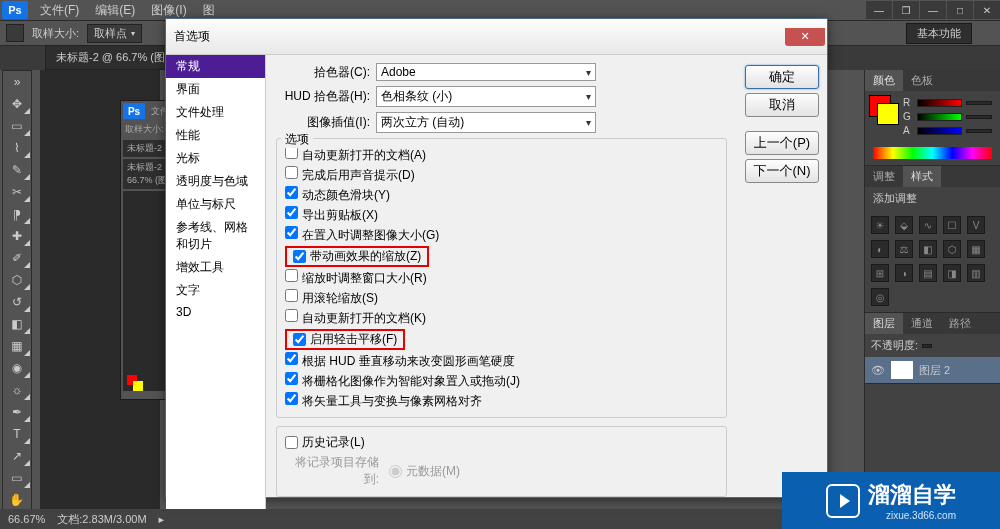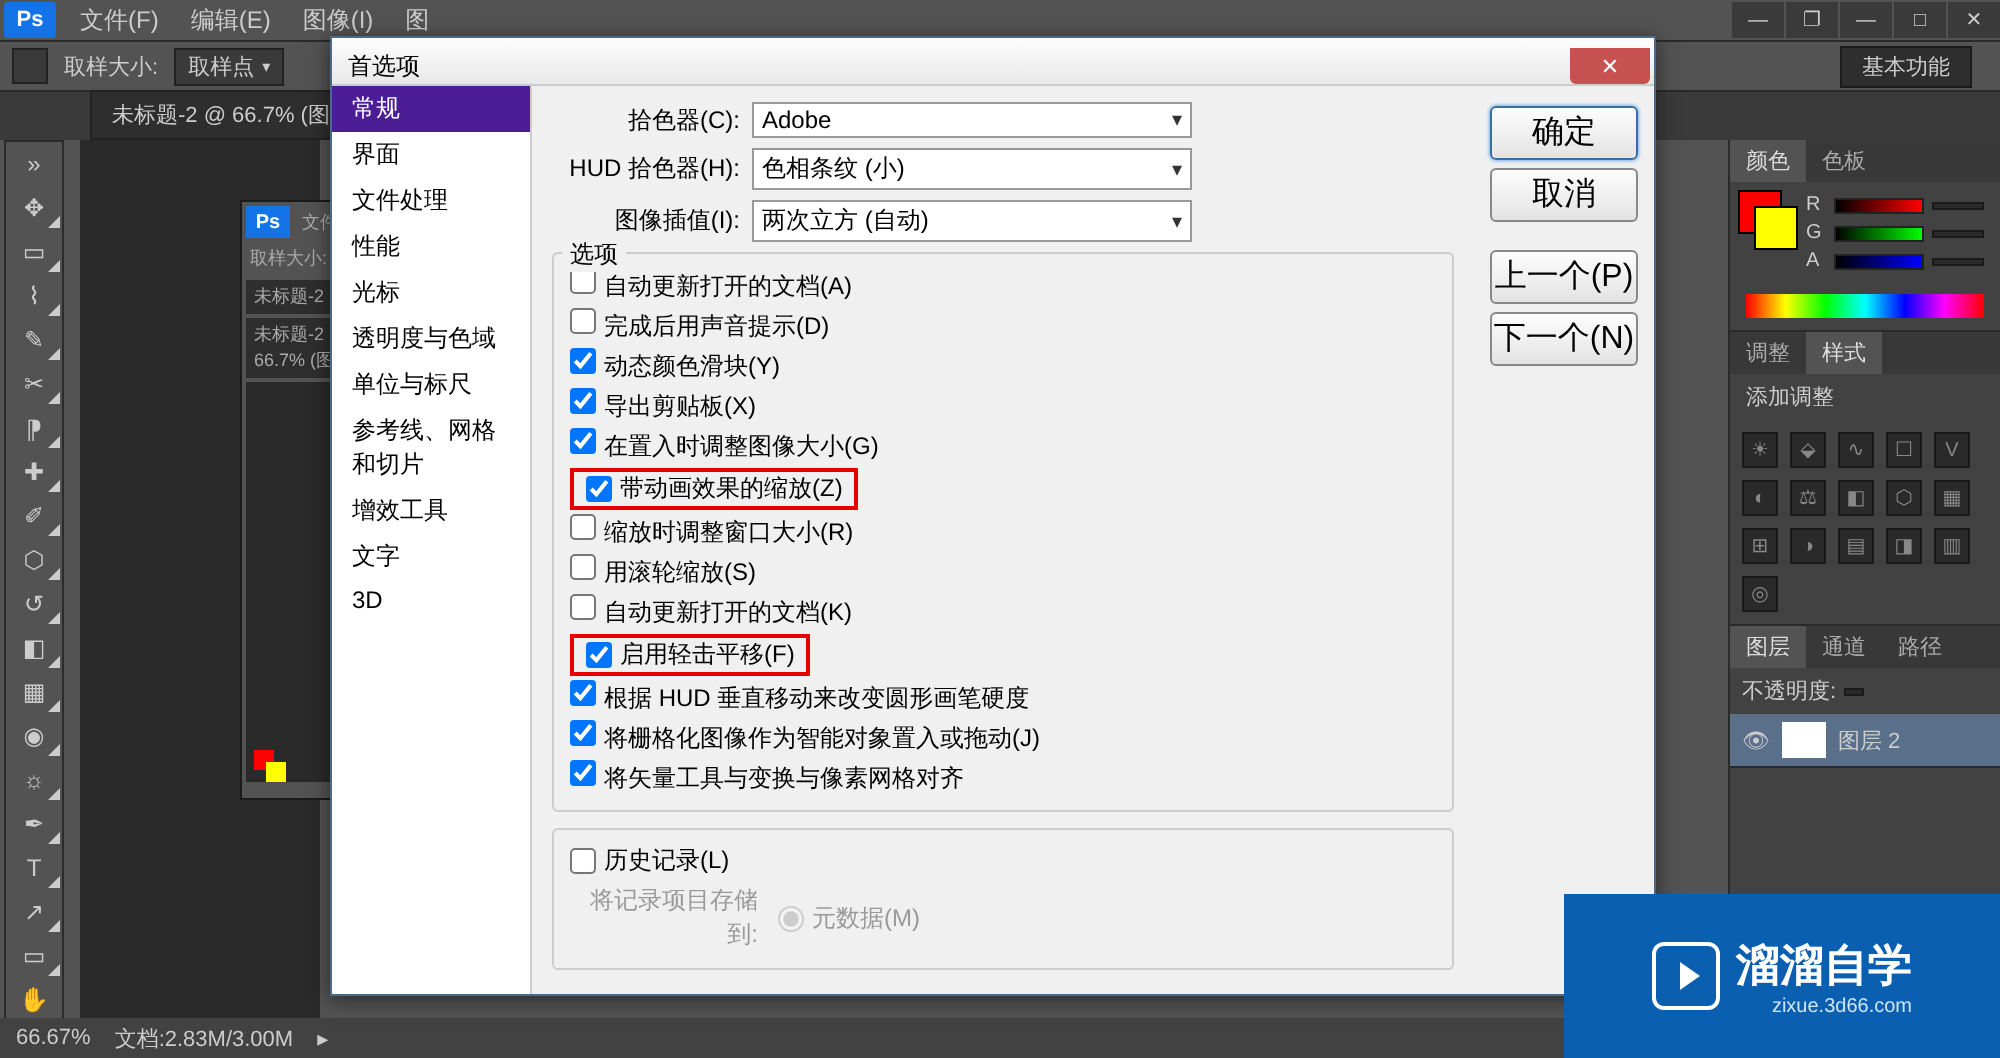--- a/index.html
+++ b/index.html
@@ -11,21 +11,21 @@
 .menu-item { padding: 2px 8px; color: #ccc; font-size: 12px; }
 .win-controls { margin-left: auto; display: flex; gap: 1px; }
 .win-btn { width: 26px; height: 18px; background: #3a3a3a; color: #ccc; display: flex; align-items: center; justify-content: center; font-size: 10px; }
 .win-close { background: #3a3a3a; }
 
 
 .optbar { height: 26px; background: #535353; border-top: 1px solid #2a2a2a; border-bottom: 1px solid #2a2a2a; display: flex; align-items: center; padding-left: 6px; gap: 8px; }
 .opt-label { font-size: 11px; color: #ccc; }
 .opt-drop { background: #3a3a3a; border: 1px solid #222; padding: 1px 6px; font-size: 11px; color: #ccc; display: flex; align-items: center; gap: 4px; }
 .opt-drop::after { content: "▾"; font-size: 8px; }
-.opt-right { margin-left: auto; padding-right: 14px; display: flex; align-items: flex-end; gap: 6px; }
+.opt-right { margin-left: auto; padding-right: 28px; display: flex; align-items: flex-end; gap: 6px; }
 .opt-tab { background: #2e2e2e; border: 1px solid #1a1a1a; padding: 2px 10px; font-size: 11px; }
 
 
 .doctab-strip { height: 24px; background: #3a3a3a; display: flex; align-items: flex-end; padding-left: 45px; }
 .doctab { background: #2e2e2e; padding: 4px 10px; font-size: 11px; color: #ccc; border: 1px solid #222; }
 
 
 .main { position: absolute; top: 70px; left: 0; right: 0; bottom: 20px; }
 
 
@@ -68,21 +68,21 @@
 .opacity-val { background: #2a2a2a; border: 1px solid #1a1a1a; padding: 1px 4px; font-size: 10px; }
 
 .layer-item { display: flex; align-items: center; padding: 4px 6px; background: #5a6f8a; gap: 6px; font-size: 11px; }
 .layer-thumb { width: 22px; height: 18px; background: #fff; }
 
 
 .statusbar { position: absolute; bottom: 0; left: 0; right: 0; height: 20px; background: #424242; display: flex; align-items: center; padding: 0 8px; font-size: 11px; gap: 12px; }
 
 
 .dialog { position: absolute; left: 165px; top: 18px; width: 663px; height: 480px; background: #f0f0f0; border: 1px solid #4a6a8a; box-shadow: 0 2px 10px rgba(0,0,0,0.5); color: #000; }
-.dlg-titlebar { height: 24px; background: linear-gradient(to bottom, #fdfdfd, #e8e8e8); border-bottom: 1px solid #ccc; display: flex; align-items: flex-end; padding-left: 8px; font-size: 12px; }
+.dlg-titlebar { height: 36px; background: linear-gradient(to bottom, #fdfdfd, #e8e8e8); border-bottom: 1px solid #ccc; display: flex; align-items: center; padding-left: 8px; font-size: 12px; }
 .dlg-close { margin-left: auto; width: 40px; height: 18px; background: #c75050; color: #fff; display: flex; align-items: center; justify-content: center; font-size: 11px; margin-right: 2px; border-radius: 0 0 3px 3px; }
 .dlg-body { display: flex; height: calc(100% - 24px); }
 
 .dlg-sidebar { width: 100px; background: #fff; border-right: 1px solid #ccc; padding-top: 0; font-size: 12px; }
 .side-item { padding: 3px 10px; color: #000; }
 .side-item.active { background: #4c1d95; color: #fff; }
 
 .dlg-main { flex: 1; padding: 8px 10px; font-size: 12px; color: #000; overflow: hidden; }
 .form-row { display: flex; align-items: center; margin-bottom: 5px; }
 .form-label { width: 100px; text-align: right; padding-right: 6px; }
@@ -93,25 +93,25 @@
 .fieldset-title { position: absolute; top: -8px; left: 4px; background: #f0f0f0; padding: 0 4px; font-size: 12px; }
 .check-row { display: flex; align-items: center; padding: 1px 0; font-size: 12px; }
 .check-row input { margin-right: 4px; }
 .highlight-box { border: 2px solid #e60000; padding: 0 6px; display: inline-flex; }
 
 .radio-row { display: flex; align-items: center; padding: 2px 0; gap: 4px; font-size: 12px; }
 .radio-row.disabled { color: #999; }
 .sub-indent { margin-left: 92px; }
 
 .dlg-right { width: 90px; padding: 10px 8px; display: flex; flex-direction: column; gap: 4px; }
-.dlg-btn { border: 1px solid #888; background: linear-gradient(#fdfdfd, #e3e3e3); padding: 2px 0; font-size: 16px; border-radius: 3px; text-align: center; }
+.dlg-btn { border: 1px solid #888; background: linear-gradient(#fdfdfd, #e3e3e3); padding: 2px 0; font-size: 13px; border-radius: 3px; text-align: center; }
 .dlg-btn.primary { border-color: #3a6ea5; box-shadow: 0 0 2px #3a8ee6; }
 
 
-.watermark { position: absolute; right: 0; bottom: 0; width: 218px; height: 82px; background: #0a5fb0; display: flex; align-items: center; justify-content: center; gap: 8px; }
+.watermark { position: absolute; right: 0; bottom: 0; width: 218px; height: 57px; background: #0a5fb0; display: flex; align-items: center; justify-content: center; gap: 8px; }
 .wm-icon { width: 34px; height: 34px; border: 2px solid #fff; border-radius: 6px; display: flex; align-items: center; justify-content: center; }
 .wm-tri { width: 0; height: 0; border-left: 10px solid #fff; border-top: 7px solid transparent; border-bottom: 7px solid transparent; margin-left: 3px; }
 .wm-text { color: #fff; font-size: 22px; font-weight: bold; }
 .wm-sub { color: #cfe4f7; font-size: 10px; text-align: right; }
 </style>
 </head>
 <body>
 
 <div class="menubar">
   <div class="ps-logo">Ps</div>

